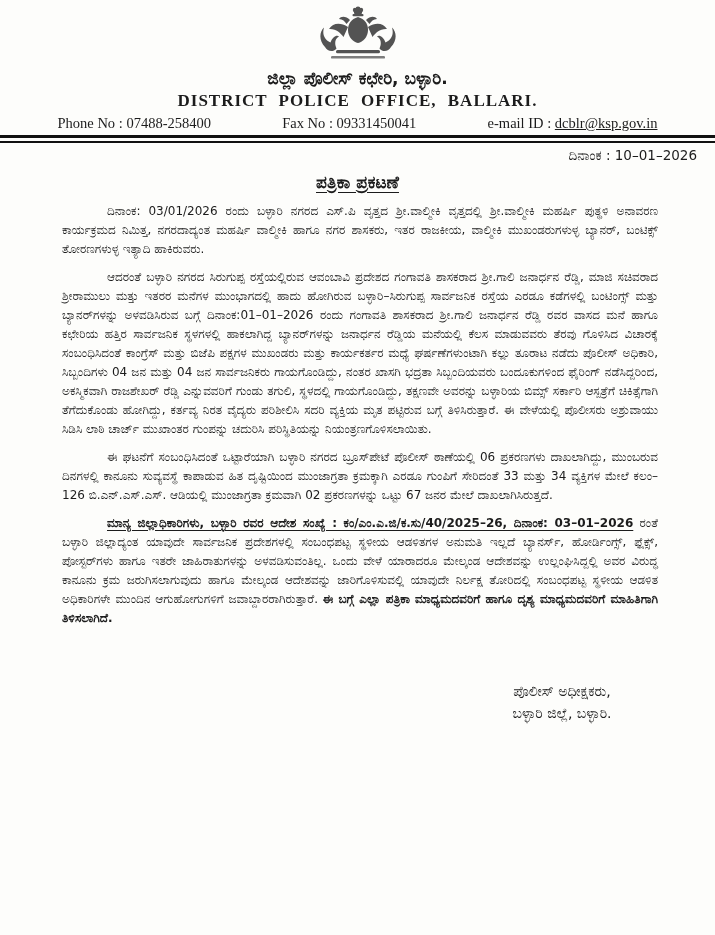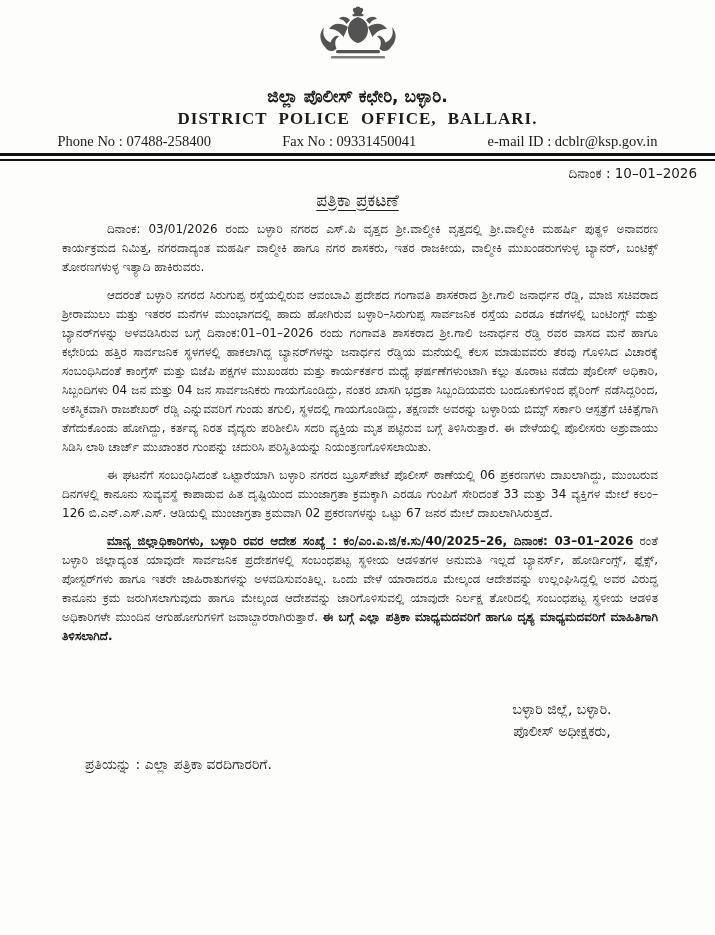--- a/index.html
+++ b/index.html
@@ -13,47 +13,47 @@
     margin:0 auto;
     background:#fdfdfb;
     color:#1c1c1c;
     overflow:hidden;
     box-sizing:border-box;
   }
   .header{ text-align:center; padding-top:6px; }
   .emblem{ display:inline-block; line-height:0; filter:contrast(0.9); }
   .office-kn{
     font-family:"DejaVu Sans","Liberation Sans",sans-serif;
-    font-weight:bold; font-size:17px; margin-top:18px;
+    font-weight:bold; font-size:17px; margin-top:0;
   }
   .office-en{
     font-weight:bold; font-size:17px; letter-spacing:1px;
     margin-top:3px; word-spacing:6px;
   }
   .contact-row{
     display:flex; justify-content:space-between;
     width:600px; margin:4px auto 0 auto;
     font-size:14.5px;
   }
   .contact-item{ white-space:nowrap; }
-  .email-underline{ }
+  .email-underline{ text-decoration:underline; }
   .double-rule{
     width:715px; height:3px; margin-top:3px;
     border-top:3px solid #111; border-bottom:2px solid #111;
     box-sizing:content-box;
   }
   .date-line{
     text-align:right; padding-right:18px; margin-top:4px;
     font-family:"DejaVu Sans","Liberation Sans",sans-serif;
     font-size:13.5px;
   }
   .doc-title{
     text-align:center; margin-top:8px;
     font-family:"DejaVu Sans","Liberation Sans",sans-serif;
-    font-weight:normal; font-size:17px;
+    font-weight:bold; font-size:17px;
     text-decoration:underline;
     text-underline-offset:4px;
   }
   .body-text{
     margin:10px 57px 0 62px;
     font-family:"DejaVu Sans","Liberation Sans",sans-serif;
     font-size:12px; line-height:19px;
     text-align:justify;
   }
   .para{ text-indent:45px; margin:0 0 9px 0; }
@@ -113,19 +113,18 @@
   <div class="doc-title">ಪತ್ರಿಕಾ ಪ್ರಕಟಣೆ</div>
 
   <div class="body-text">
     <p class="para">ದಿನಾಂಕ: 03/01/2026 ರಂದು ಬಳ್ಳಾರಿ ನಗರದ ಎಸ್.ಪಿ ವೃತ್ತದ ಶ್ರೀ.ವಾಲ್ಮೀಕಿ ವೃತ್ತದಲ್ಲಿ ಶ್ರೀ.ವಾಲ್ಮೀಕಿ ಮಹರ್ಷಿ ಪುತ್ಥಳಿ ಅನಾವರಣ ಕಾರ್ಯಕ್ರಮದ ನಿಮಿತ್ತ, ನಗರದಾದ್ಯಂತ ಮಹರ್ಷಿ ವಾಲ್ಮೀಕಿ ಹಾಗೂ ನಗರ ಶಾಸಕರು, ಇತರ ರಾಜಕೀಯ, ವಾಲ್ಮೀಕಿ ಮುಖಂಡರುಗಳುಳ್ಳ ಬ್ಯಾನರ್, ಬಂಟಿಕ್ಸ್ ತೋರಣಗಳುಳ್ಳ ಇತ್ಯಾದಿ ಹಾಕಿರುವರು.</p>
     <p class="para">ಆದರಂತೆ ಬಳ್ಳಾರಿ ನಗರದ ಸಿರುಗುಪ್ಪ ರಸ್ತೆಯಲ್ಲಿರುವ ಆವಂಬಾವಿ ಪ್ರದೇಶದ ಗಂಗಾವತಿ ಶಾಸಕರಾದ ಶ್ರೀ.ಗಾಲಿ ಜನಾರ್ಧನ ರೆಡ್ಡಿ, ಮಾಜಿ ಸಚಿವರಾದ ಶ್ರೀರಾಮುಲು ಮತ್ತು ಇತರರ ಮನೆಗಳ ಮುಂಭಾಗದಲ್ಲಿ ಹಾದು ಹೋಗಿರುವ ಬಳ್ಳಾರಿ–ಸಿರುಗುಪ್ಪ ಸಾರ್ವಜನಿಕ ರಸ್ತೆಯ ಎರಡೂ ಕಡೆಗಳಲ್ಲಿ ಬಂಟಿಂಗ್ಸ್ ಮತ್ತು ಬ್ಯಾನರ್‌ಗಳನ್ನು ಅಳವಡಿಸಿರುವ ಬಗ್ಗೆ ದಿನಾಂಕ:01–01–2026 ರಂದು ಗಂಗಾವತಿ ಶಾಸಕರಾದ ಶ್ರೀ.ಗಾಲಿ ಜನಾರ್ಧನ ರೆಡ್ಡಿ ರವರ ವಾಸದ ಮನೆ ಹಾಗೂ ಕಛೇರಿಯ ಹತ್ತಿರ ಸಾರ್ವಜನಿಕ ಸ್ಥಳಗಳಲ್ಲಿ ಹಾಕಲಾಗಿದ್ದ ಬ್ಯಾನರ್‌ಗಳನ್ನು ಜನಾರ್ಧನ ರೆಡ್ಡಿಯ ಮನೆಯಲ್ಲಿ ಕೆಲಸ ಮಾಡುವವರು ತೆರವು ಗೊಳಿಸಿದ ವಿಚಾರಕ್ಕೆ ಸಂಬಂಧಿಸಿದಂತೆ ಕಾಂಗ್ರೆಸ್ ಮತ್ತು ಬಿಜೆಪಿ ಪಕ್ಷಗಳ ಮುಖಂಡರು ಮತ್ತು ಕಾರ್ಯಕರ್ತರ ಮಧ್ಯೆ ಘರ್ಷಣೆಗಳುಂಟಾಗಿ ಕಲ್ಲು ತೂರಾಟ ನಡೆದು ಪೊಲೀಸ್ ಅಧಿಕಾರಿ, ಸಿಬ್ಬಂದಿಗಳು 04 ಜನ ಮತ್ತು 04 ಜನ ಸಾರ್ವಜನಿಕರು ಗಾಯಗೊಂಡಿದ್ದು, ನಂತರ ಖಾಸಗಿ ಭದ್ರತಾ ಸಿಬ್ಬಂದಿಯವರು ಬಂದೂಕುಗಳಿಂದ ಫೈರಿಂಗ್ ನಡೆಸಿದ್ದರಿಂದ, ಅಕಸ್ಮಿಕವಾಗಿ ರಾಜಶೇಖರ್ ರೆಡ್ಡಿ ಎನ್ನುವವರಿಗೆ ಗುಂಡು ತಗುಲಿ, ಸ್ಥಳದಲ್ಲಿ ಗಾಯಗೊಂಡಿದ್ದು, ತಕ್ಷಣವೇ ಅವರನ್ನು ಬಳ್ಳಾರಿಯ ಬಿಮ್ಸ್ ಸರ್ಕಾರಿ ಆಸ್ಪತ್ರೆಗೆ ಚಿಕಿತ್ಸೆಗಾಗಿ ತೆಗೆದುಕೊಂಡು ಹೋಗಿದ್ದು, ಕರ್ತವ್ಯ ನಿರತ ವೈದ್ಯರು ಪರಿಶೀಲಿಸಿ ಸದರಿ ವ್ಯಕ್ತಿಯ ಮೃತ ಪಟ್ಟಿರುವ ಬಗ್ಗೆ ತಿಳಿಸಿರುತ್ತಾರೆ. ಈ ವೇಳೆಯಲ್ಲಿ ಪೊಲೀಸರು ಅಶ್ರುವಾಯು ಸಿಡಿಸಿ ಲಾಠಿ ಚಾರ್ಜ್ ಮುಖಾಂತರ ಗುಂಪನ್ನು ಚದುರಿಸಿ ಪರಿಸ್ಥಿತಿಯನ್ನು ನಿಯಂತ್ರಣಗೊಳಿಸಲಾಯಿತು.</p>
     <p class="para">ಈ ಘಟನೆಗೆ ಸಂಬಂಧಿಸಿದಂತೆ ಒಟ್ಟಾರೆಯಾಗಿ ಬಳ್ಳಾರಿ ನಗರದ ಬ್ರೂಸ್‌ಪೇಟೆ ಪೊಲೀಸ್ ಠಾಣೆಯಲ್ಲಿ 06 ಪ್ರಕರಣಗಳು ದಾಖಲಾಗಿದ್ದು, ಮುಂಬರುವ ದಿನಗಳಲ್ಲಿ ಕಾನೂನು ಸುವ್ಯವಸ್ಥೆ ಕಾಪಾಡುವ ಹಿತ ದೃಷ್ಟಿಯಿಂದ ಮುಂಜಾಗ್ರತಾ ಕ್ರಮಕ್ಕಾಗಿ ಎರಡೂ ಗುಂಪಿಗೆ ಸೇರಿದಂತೆ 33 ಮತ್ತು 34 ವ್ಯಕ್ತಿಗಳ ಮೇಲೆ ಕಲಂ–126 ಬಿ.ಎನ್.ಎಸ್.ಎಸ್. ಆಡಿಯಲ್ಲಿ ಮುಂಜಾಗ್ರತಾ ಕ್ರಮವಾಗಿ 02 ಪ್ರಕರಣಗಳನ್ನು ಒಟ್ಟು 67 ಜನರ ಮೇಲೆ ದಾಖಲಾಗಿಸಿರುತ್ತದೆ.</p>
     <p class="para"><span class="lead-bold">ಮಾನ್ಯ ಜಿಲ್ಲಾಧಿಕಾರಿಗಳು, ಬಳ್ಳಾರಿ ರವರ ಆದೇಶ ಸಂಖ್ಯೆ : ಕಂ/ಎಂ.ಎ.ಜಿ/ಕ.ಸು/40/2025–26, ದಿನಾಂಕ: 03–01–2026</span><span> ರಂತೆ ಬಳ್ಳಾರಿ ಜಿಲ್ಲಾದ್ಯಂತ ಯಾವುದೇ ಸಾರ್ವಜನಿಕ ಪ್ರದೇಶಗಳಲ್ಲಿ ಸಂಬಂಧಪಟ್ಟ ಸ್ಥಳೀಯ ಆಡಳಿತಗಳ ಅನುಮತಿ ಇಲ್ಲದೆ ಬ್ಯಾನರ್ಸ್, ಹೋರ್ಡಿಂಗ್ಸ್, ಫ್ಲೆಕ್ಸ್, ಪೋಸ್ಟರ್‌ಗಳು ಹಾಗೂ ಇತರೇ ಜಾಹಿರಾತುಗಳನ್ನು ಅಳವಡಿಸುವಂತಿಲ್ಲ. ಒಂದು ವೇಳೆ ಯಾರಾದರೂ ಮೇಲ್ಕಂಡ ಆದೇಶವನ್ನು ಉಲ್ಲಂಘಿಸಿದ್ದಲ್ಲಿ ಅವರ ವಿರುದ್ಧ ಕಾನೂನು ಕ್ರಮ ಜರುಗಿಸಲಾಗುವುದು ಹಾಗೂ ಮೇಲ್ಕಂಡ ಆದೇಶವನ್ನು ಜಾರಿಗೊಳಿಸುವಲ್ಲಿ ಯಾವುದೇ ನಿರ್ಲಕ್ಷ ತೋರಿದಲ್ಲಿ ಸಂಬಂಧಪಟ್ಟ ಸ್ಥಳೀಯ ಆಡಳಿತ ಅಧಿಕಾರಿಗಳೇ ಮುಂದಿನ ಆಗುಹೋಗುಗಳಿಗೆ ಜವಾಬ್ದಾರರಾಗಿರುತ್ತಾರೆ. </span><span class="tail-bold">ಈ ಬಗ್ಗೆ ಎಲ್ಲಾ ಪತ್ರಿಕಾ ಮಾಧ್ಯಮದವರಿಗೆ ಹಾಗೂ ದೃಶ್ಯ ಮಾಧ್ಯಮದವರಿಗೆ ಮಾಹಿತಿಗಾಗಿ ತಿಳಿಸಲಾಗಿದೆ.</span></p>
   </div>
 
   <div class="signature">
+    <div>ಪೊಲೀಸ್ ಅಧೀಕ್ಷಕರು,</div>
     <div>ಬಳ್ಳಾರಿ ಜಿಲ್ಲೆ, ಬಳ್ಳಾರಿ.</div>
-    <div>ಪೊಲೀಸ್ ಅಧೀಕ್ಷಕರು,</div>
   </div>
 
-  <div class="copy-line">ಪ್ರತಿಯನ್ನು : ಎಲ್ಲಾ ಪತ್ರಿಕಾ ವರದಿಗಾರರಿಗೆ.</div>
 
 </div>
 
 </body></html>

